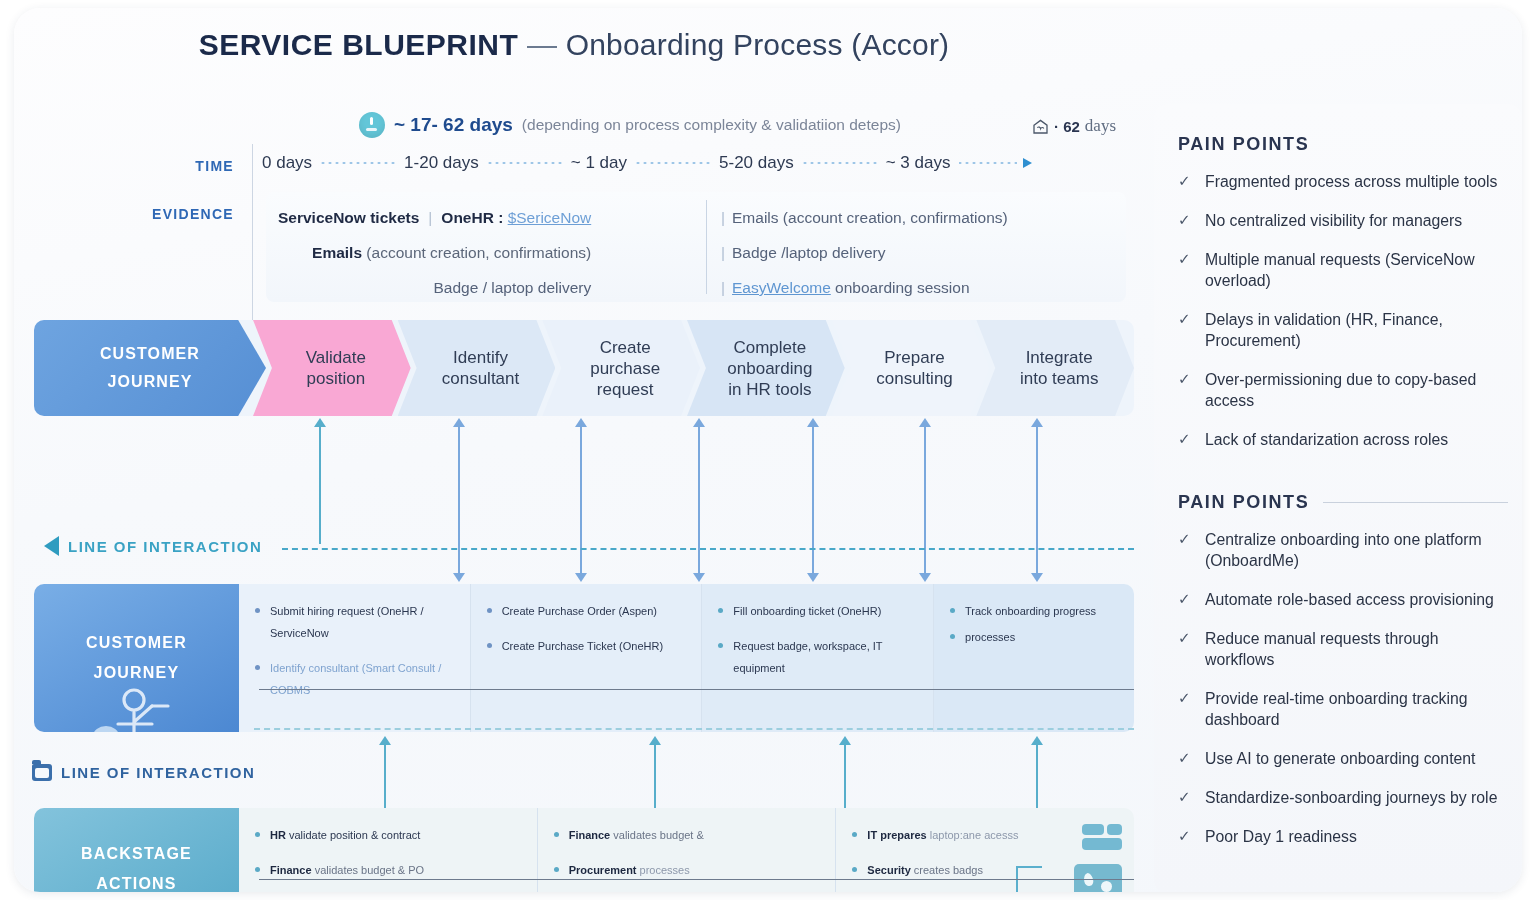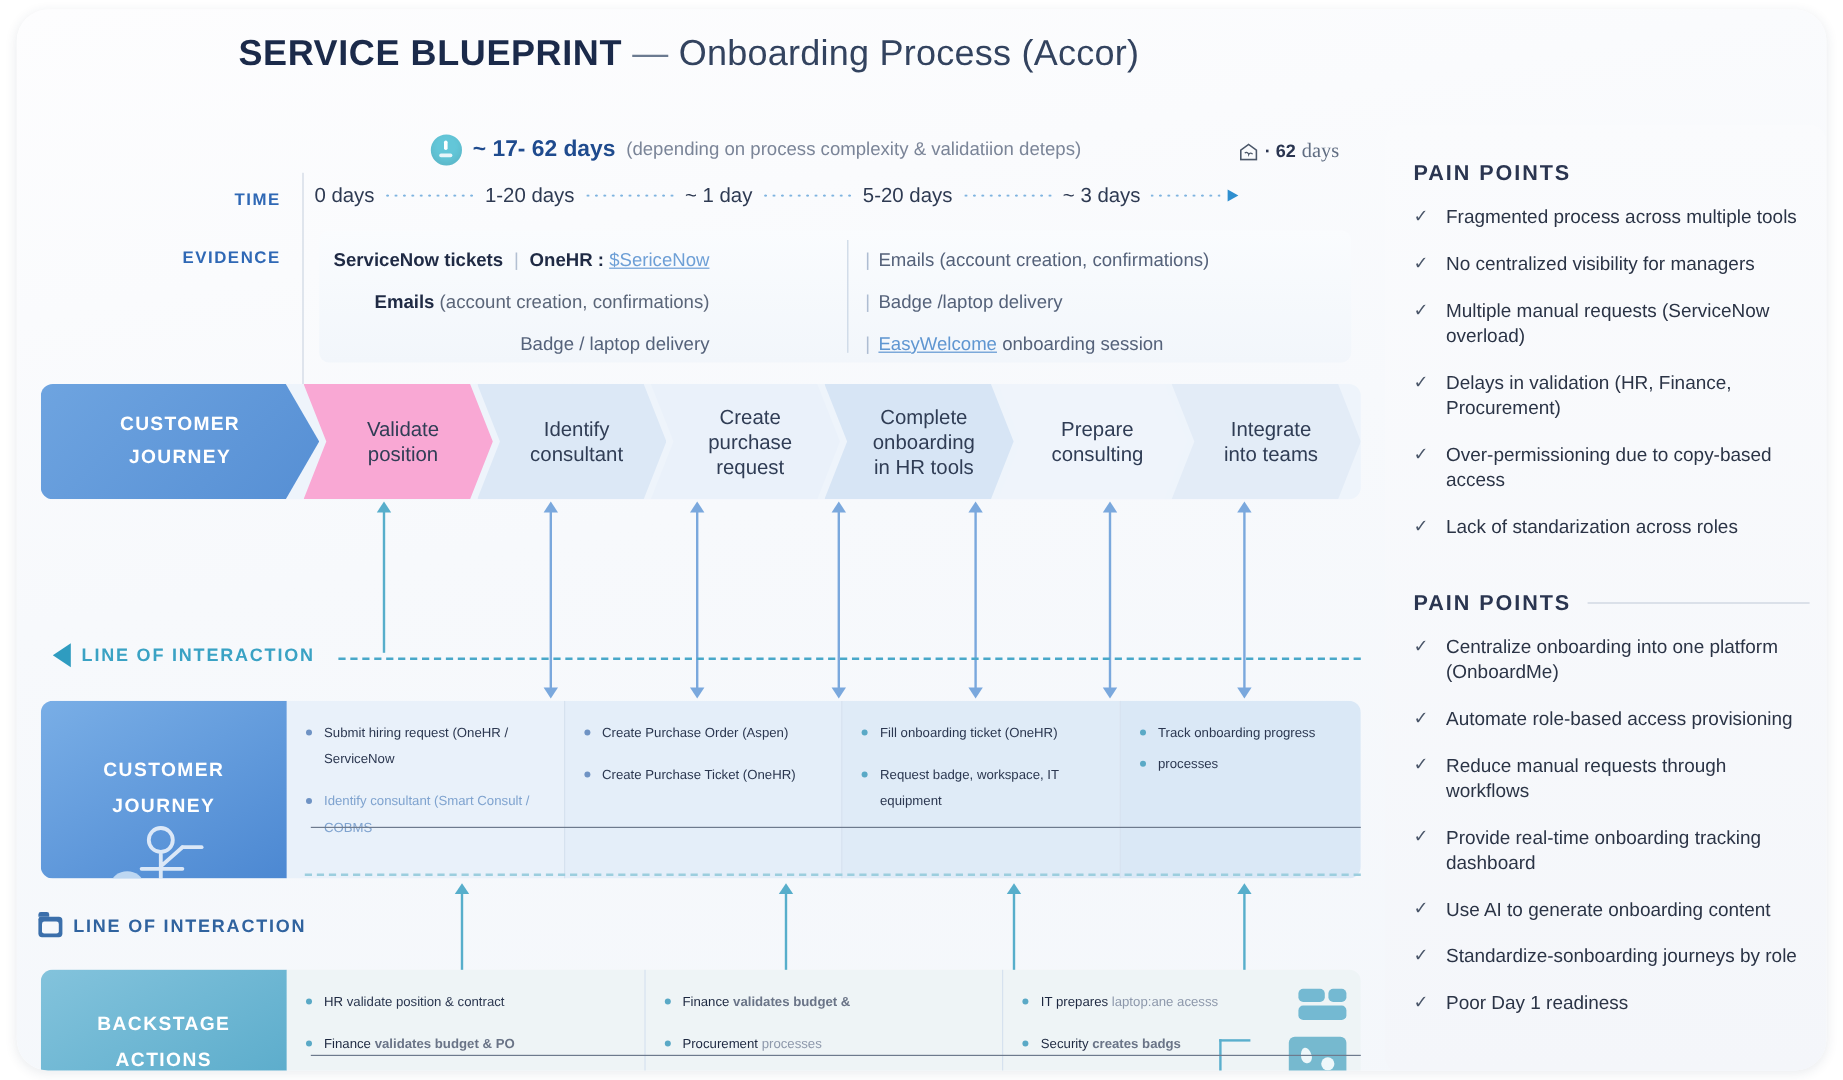--- a/index.html
+++ b/index.html
@@ -125,22 +125,22 @@
   .cell + .cell{border-left:1px solid #d6e2ef;}
   #band-journey .cell{background:#e9f1fa;}
   #band-journey .cell:nth-child(3){background:#e4eef9;}
   #band-journey .cell:nth-child(4){background:#dfebf7;}
   #band-journey .cell:nth-child(5){flex:0 0 170px;background:#dae8f6;}
   #band-backstage .cell{background:#eef4f6;}
   .bul{position:relative;padding-left:15px;font-size:11px;line-height:22px;
        margin-bottom:13px;color:#2b3750;}
   .bul:before{content:"";position:absolute;left:0;top:8px;width:5px;height:5px;border-radius:50%;background:#6f93c4;}
   .bul.teal:before{background:#5aa9c6;}
-  .bul b{font-weight:400;color:#1d2840;}
-  .bul .soft{color:#6a7487;font-weight:700;}
+  .bul b{font-weight:700;color:#1d2840;}
+  .bul .soft{color:#6a7487;font-weight:400;}
   .bul .ghost{color:#8d98ab;}
 
   .mini-ico{position:absolute;border-radius:5px;background:#74b9d2;}
   #ico-laptop{right:12px;top:16px;width:40px;height:26px;background:transparent;}
   #ico-laptop i{position:absolute;background:#74b9d2;border-radius:4px;display:block;}
   #ico-img{right:12px;top:56px;width:48px;height:36px;background:#76b9cf;}
   #ico-img:before{content:"";position:absolute;left:10px;top:9px;width:9px;height:13px;
       background:#eef7fa;border-radius:50% 50% 45% 45%/60% 60% 40% 40%;transform:rotate(-12deg);}
   #ico-img:after{content:"";position:absolute;left:27px;top:17px;width:11px;height:11px;border-radius:50%;background:#eef7fa;}
 

